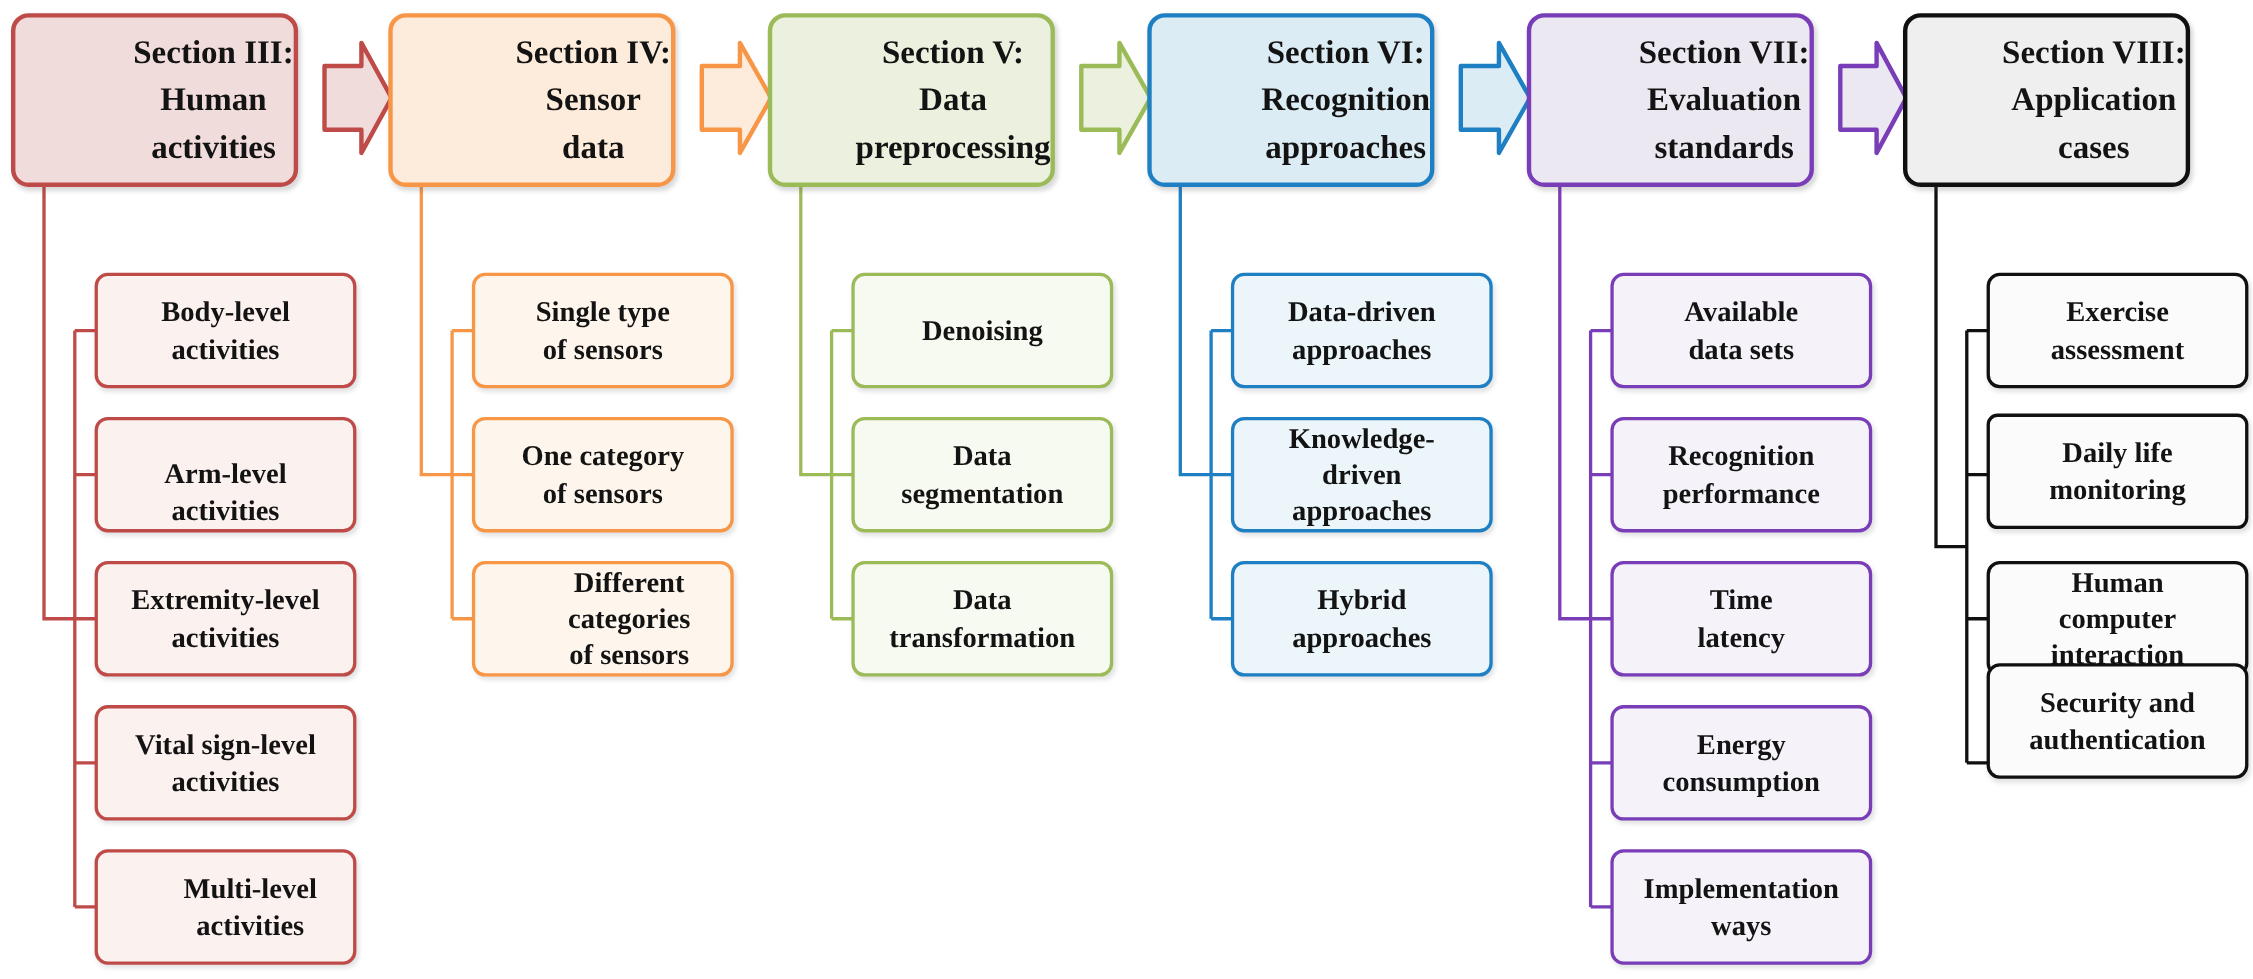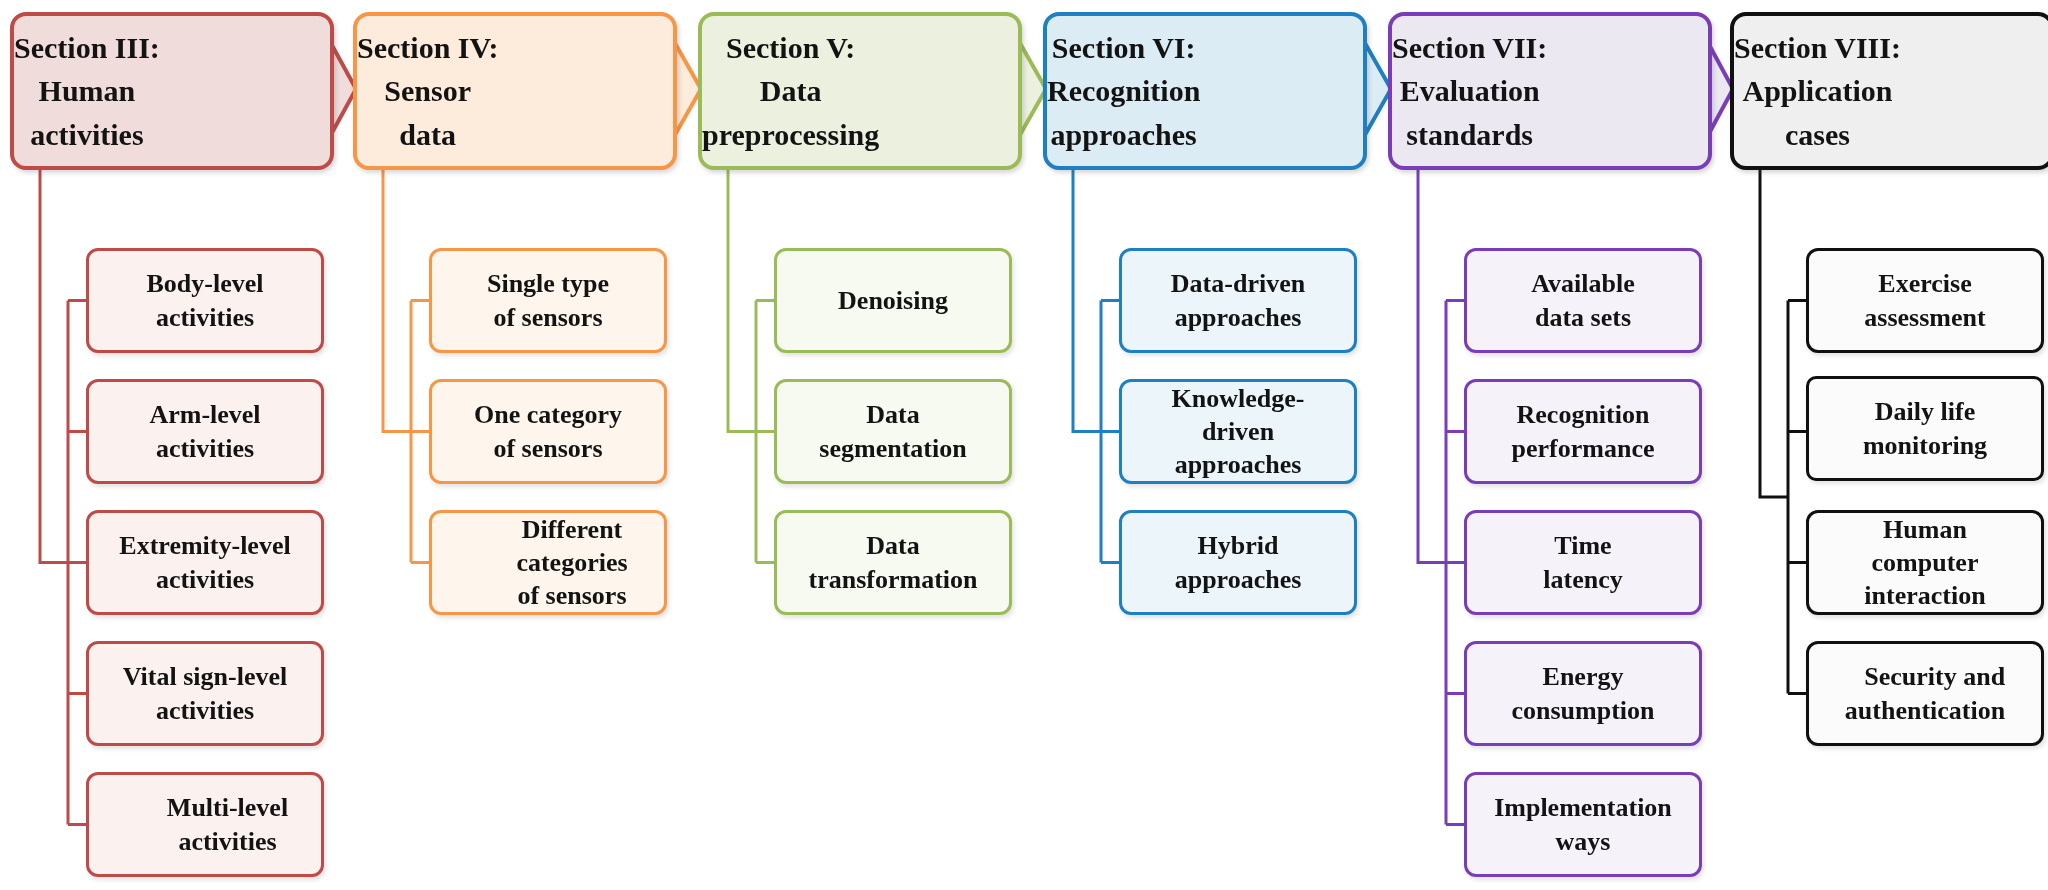--- a/index.html
+++ b/index.html
@@ -3,23 +3,23 @@
 <meta charset="utf-8">
 <style>
   html,body{margin:0;padding:0;background:#ffffff;}
   .canvas{
     position:relative;width:2048px;height:890px;background:#ffffff;
     font-family:"Liberation Serif","DejaVu Serif",serif;overflow:hidden;
   }
   #wires{position:absolute;left:0;top:0;width:2048px;height:890px;z-index:0;}
   .col{position:absolute;top:0;width:288px;height:890px;z-index:1;}
   .header{
-    position:absolute;left:0;top:12px;width:324px;height:158px;box-sizing:border-box;
+    position:absolute;left:0;top:12px;width:261px;height:158px;box-sizing:border-box;
     border:4px solid var(--accent);background:var(--hfill);border-radius:16px;
-    display:flex;align-items:center;justify-content:flex-start;text-align:center;
+    display:flex;align-items:center;justify-content:flex-end;text-align:center;
     box-shadow:2px 3px 4px rgba(80,80,80,.22);
   }
   .htxt{white-space:pre-line;font-weight:bold;font-size:30px;line-height:1.45;color:#131313;}
   .kid{
     position:absolute;left:76px;width:238px;height:105px;box-sizing:border-box;
     border:3px solid var(--accent);background:var(--cfill);border-radius:12px;
     display:flex;align-items:center;justify-content:center;text-align:center;
     box-shadow:2px 3px 4px rgba(80,80,80,.16);
   }
   .ktxt{white-space:pre-line;font-weight:bold;font-size:26px;line-height:1.28;color:#131313;}
@@ -46,21 +46,21 @@
     <div class="header">
       <span class="htxt">Section III:
 Human
 activities</span>
     </div>
     <div class="kids">
         <div class="kid" style="top: 248px;">
     <span class="ktxt">Body-level
 activities</span>
   </div>
-        <div class="kid" style="top: 379px;">
+        <div class="kid" style="top: 379px; align-items: flex-end;">
     <span class="ktxt">Arm-level
 activities</span>
   </div>
         <div class="kid" style="top: 510px;">
     <span class="ktxt">Extremity-level
 activities</span>
   </div>
         <div class="kid" style="top: 641px;">
     <span class="ktxt">Vital sign-level
 activities</span>
@@ -182,19 +182,19 @@
   </div>
         <div class="kid" style="top: 376px; border-radius: 10px;">
     <span class="ktxt">Daily life
 monitoring</span>
   </div>
         <div class="kid" style="top: 510px;">
     <span class="ktxt">Human
 computer
 interaction</span>
   </div>
-        <div class="kid" style="top: 641px; text-align: right;">
+        <div class="kid" style="top: 603px;">
     <span class="ktxt">Security and
 authentication</span>
   </div>
       </div>
   </section>
 </div>
 
 </body></html>

